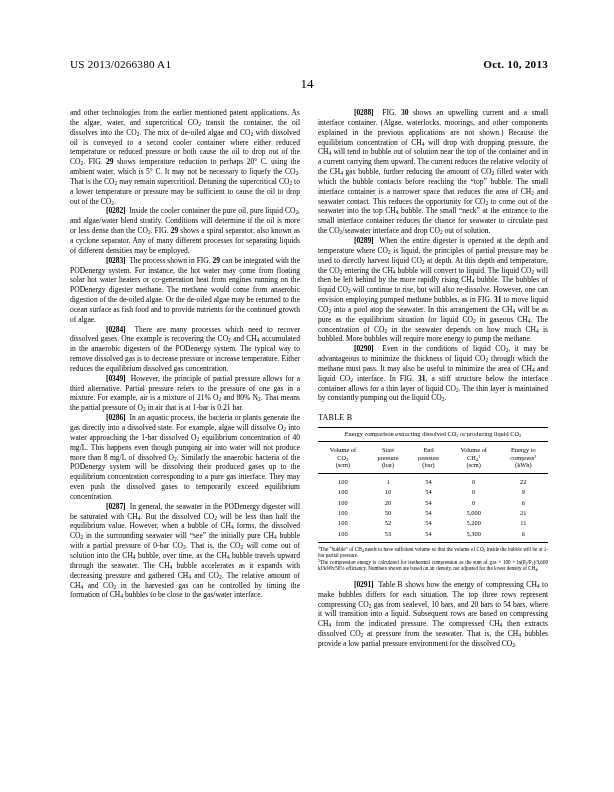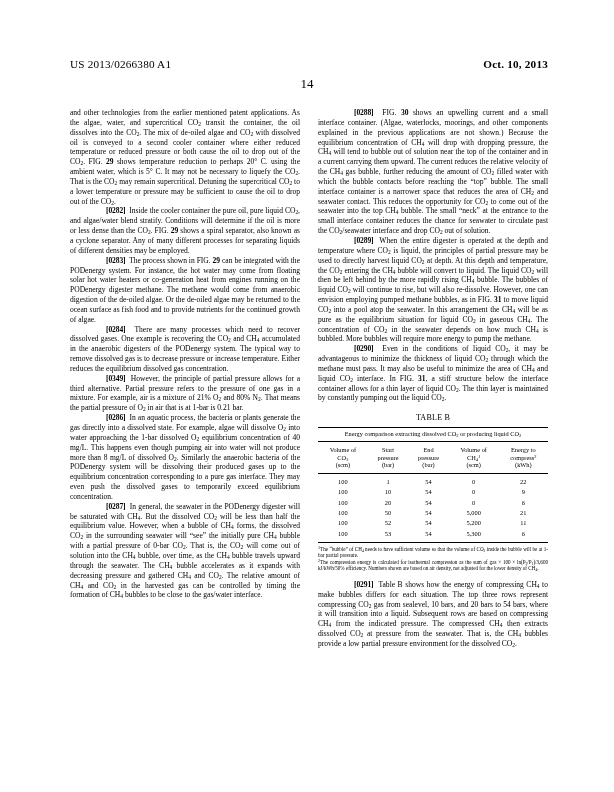--- a/index.html
+++ b/index.html
@@ -94,21 +94,20 @@
     font-size: 7.6px;
     margin: 9px 0 9px 0;
   }
 
   
   .table-block {
     margin: 10px 0 0 0;
     width: 100%;
   }
   .table-caption {
-    text-align: center;
     font-size: 8.1px;
     margin-bottom: 3px;
     letter-spacing: 0.2px;
   }
   table.data {
     width: 100%;
     border-collapse: collapse;
     font-size: 6.35px;
     line-height: 1.2;
   }

